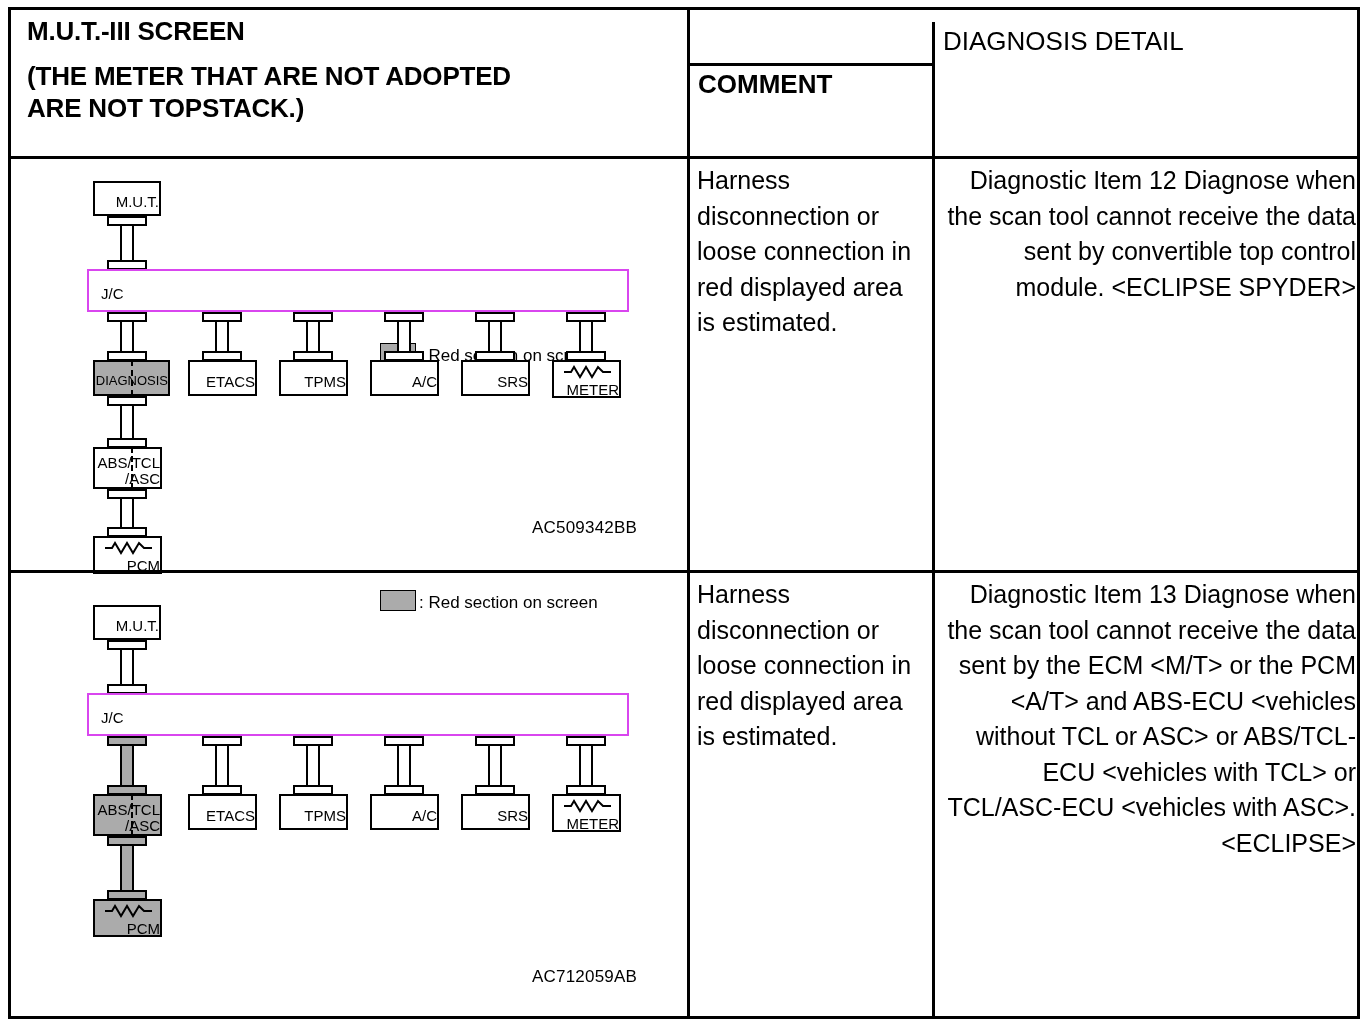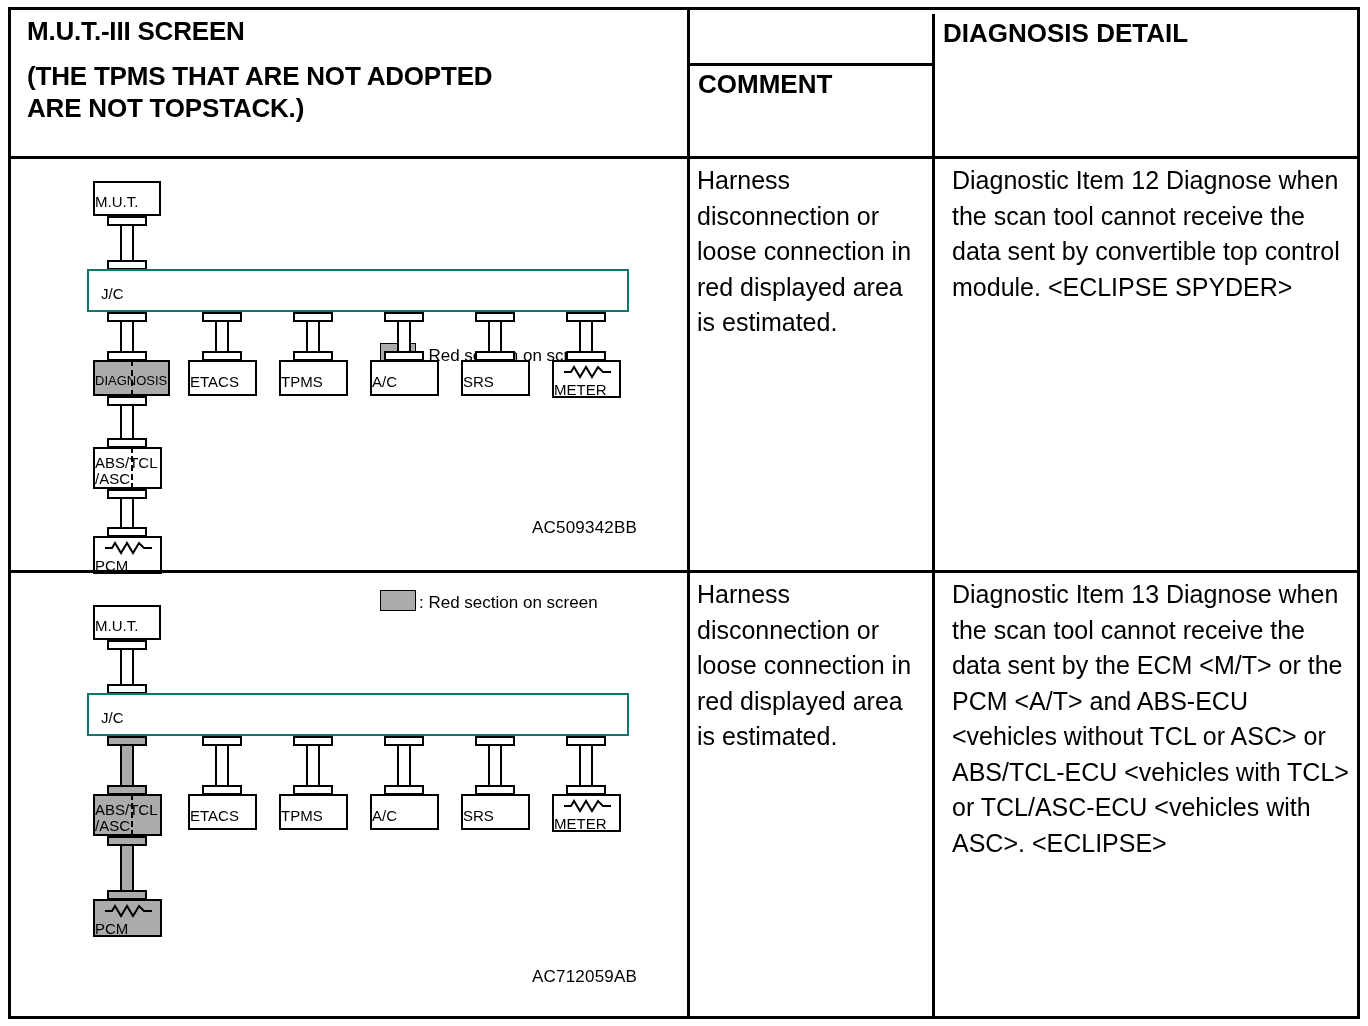--- a/index.html
+++ b/index.html
@@ -83,28 +83,28 @@
     left: 676px;
     top: 0;
     width: 245px;
     height: 53px;
     box-sizing: border-box;
     border-left: 3px solid #000;
   }
   .hdr-diag {
     position: absolute;
     left: 921px;
-    top: 4px;
+    top: 12px;
     width: 428px;
     height: 146px;
     box-sizing: border-box;
     border-left: 3px solid #000;
     padding: 4px 0 0 8px;
     font-size: 26px;
-    font-weight: bold;
+    font-weight: normal;
   }
 
   
   .hline {
     position: absolute;
     left: 0;
     width: 100%;
     height: 0;
     border-top: 3px solid #000;
   }
@@ -138,23 +138,24 @@
     font-size: 25px;
     line-height: 35.5px;
   }
   .cell-detail {
     position: absolute;
     left: 921px;
     top: 0;
     width: 428px;
     height: 100%;
     box-sizing: border-box;
-    padding: 7px 4px 0 20px;
+    padding: 7px 4px 0 10px;
     font-size: 25px;
     line-height: 35.5px;
+    text-align: right;
   }
 
   .imgid {
     position: absolute;
     font-size: 17px;
     font-weight: normal;
     letter-spacing: 0.2px;
   }
 
   
@@ -172,29 +173,29 @@
     background: #ffffff;
     font-size: 15px;
     text-align: center;
     line-height: 1;
     white-space: nowrap;
   }
   .ecu .lbl {
     position: absolute;
     left: 0;
     width: 100%;
-    text-align: left;
+    text-align: right;
   }
   .ecu.gray { background: #ababab; }
 
   
   .jc {
     position: absolute;
     box-sizing: border-box;
-    border: 2px solid #0f766e;
+    border: 2px solid #d946ef;
     background: #fff;
     font-size: 15px;
   }
   .jc .lbl {
     position: absolute;
     left: 12px;
     top: 14px;
   }
 
   
@@ -250,21 +251,21 @@
 </head>
 <body>
 
 <div class="sheet">
   <div class="tbl">
 
     <div class="hdr">
       <div class="hdr-left">
         <div class="hdr-title">M.U.T.-III SCREEN</div>
         <div class="hdr-sub">
-          <div>(THE TPMS THAT ARE NOT ADOPTED</div>
+          <div>(THE METER THAT ARE NOT ADOPTED</div>
           <div>ARE NOT TOPSTACK.)</div>
         </div>
       </div>
       <div class="hdr-comment-spacer"></div>
       <div class="hdr-comment">COMMENT</div>
       <div class="hdr-diag">DIAGNOSIS DETAIL</div>
     </div>
     <div class="hline" style="top:146px"></div>
 
     <div class="row" style="top:146px;height:414px">

